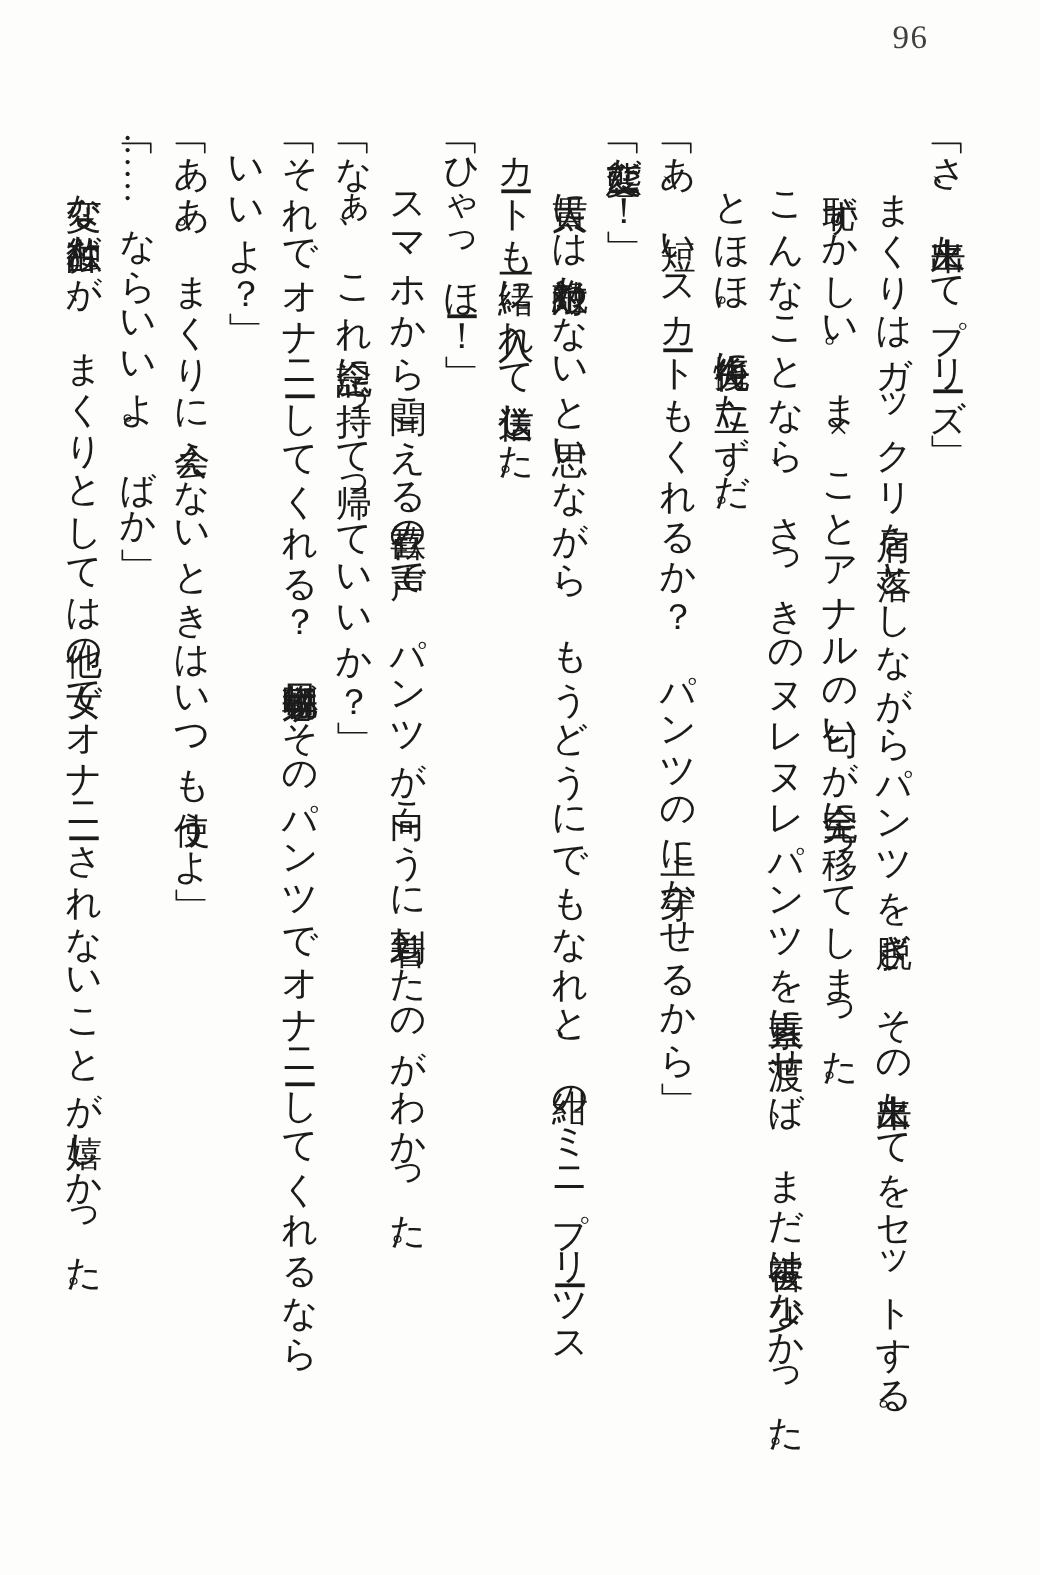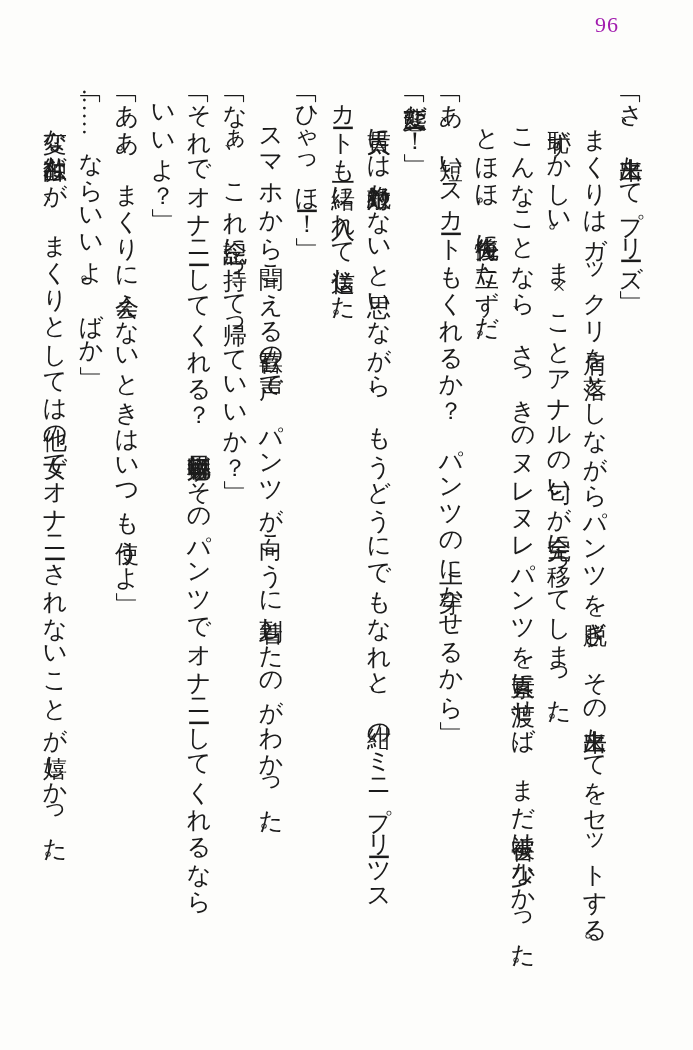--- a/index.html
+++ b/index.html
@@ -12,21 +12,21 @@
     background: #fdfdfb;
     position: relative;
     overflow: hidden;
     font-family: "Liberation Serif", "DejaVu Serif", serif;
   }
   .page-number {
     position: absolute;
     top: 12px;
     left: 595px;
     font-size: 22px;
-    color: #a21caf;
+    color: #404040;
     letter-spacing: 1px;
     font-family: "Liberation Serif", "DejaVu Serif", serif;
   }
   .text-area {
     position: absolute;
     top: 88px;
     right: 44px;
     height: 962px;
     writing-mode: vertical-rl;
     text-orientation: mixed;

